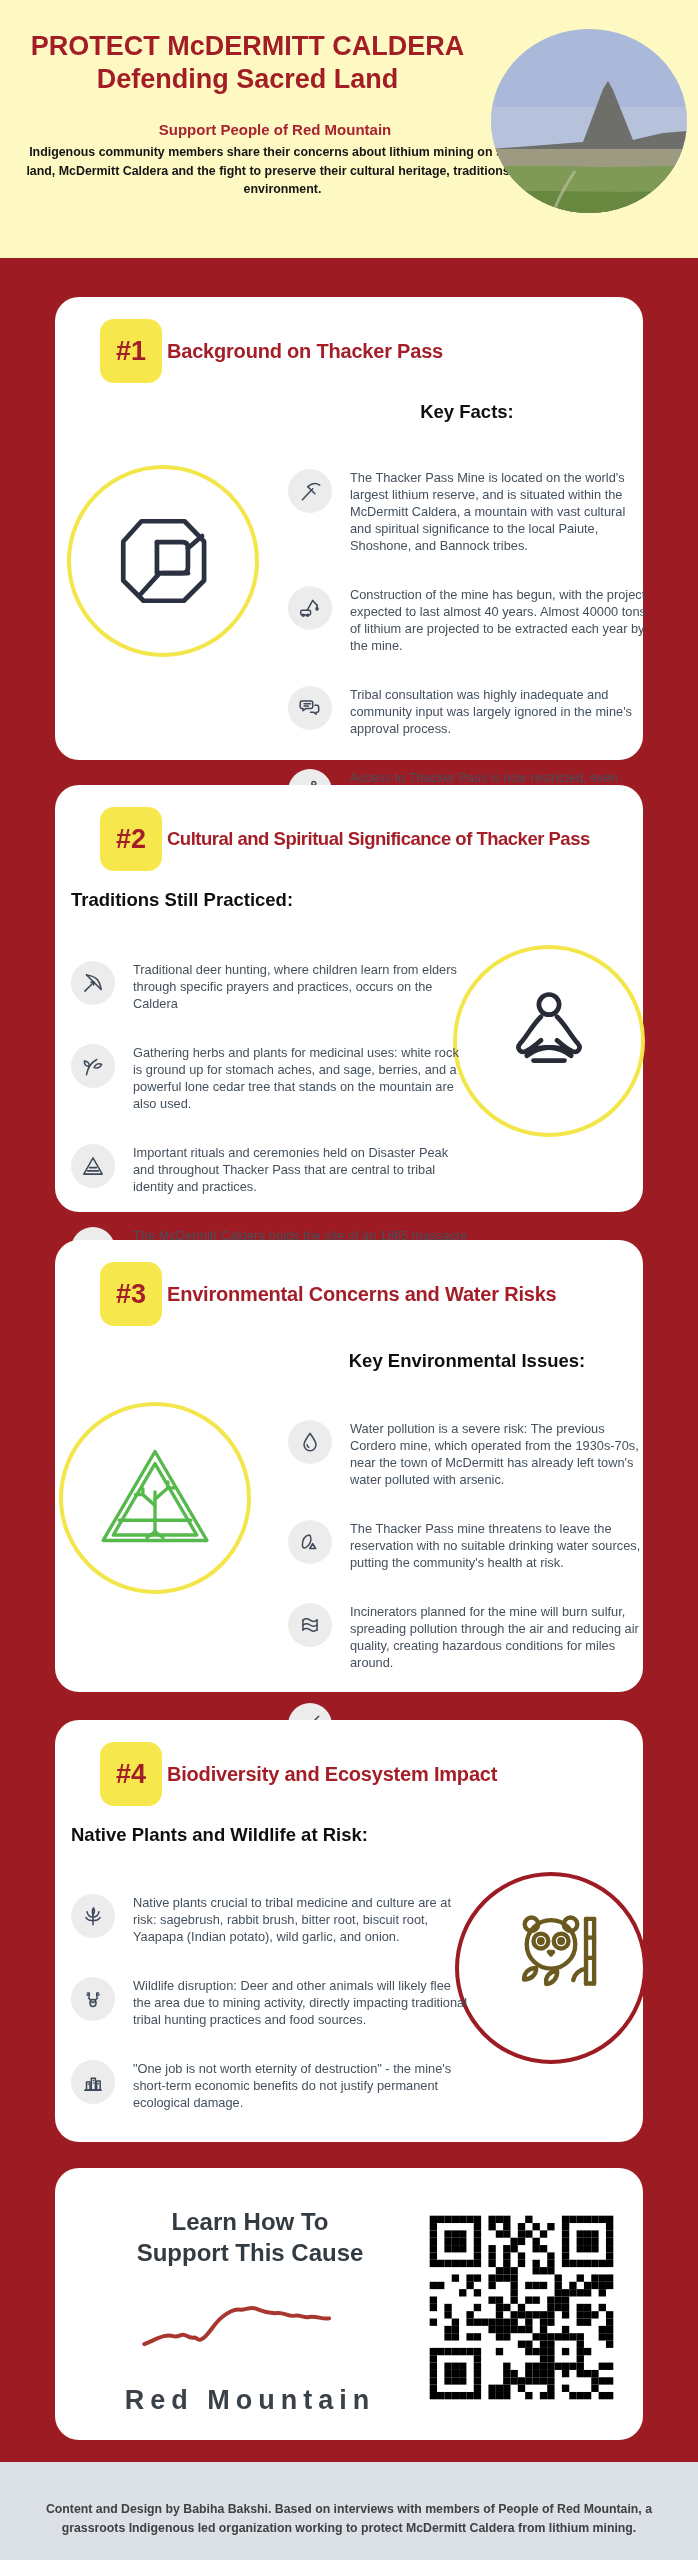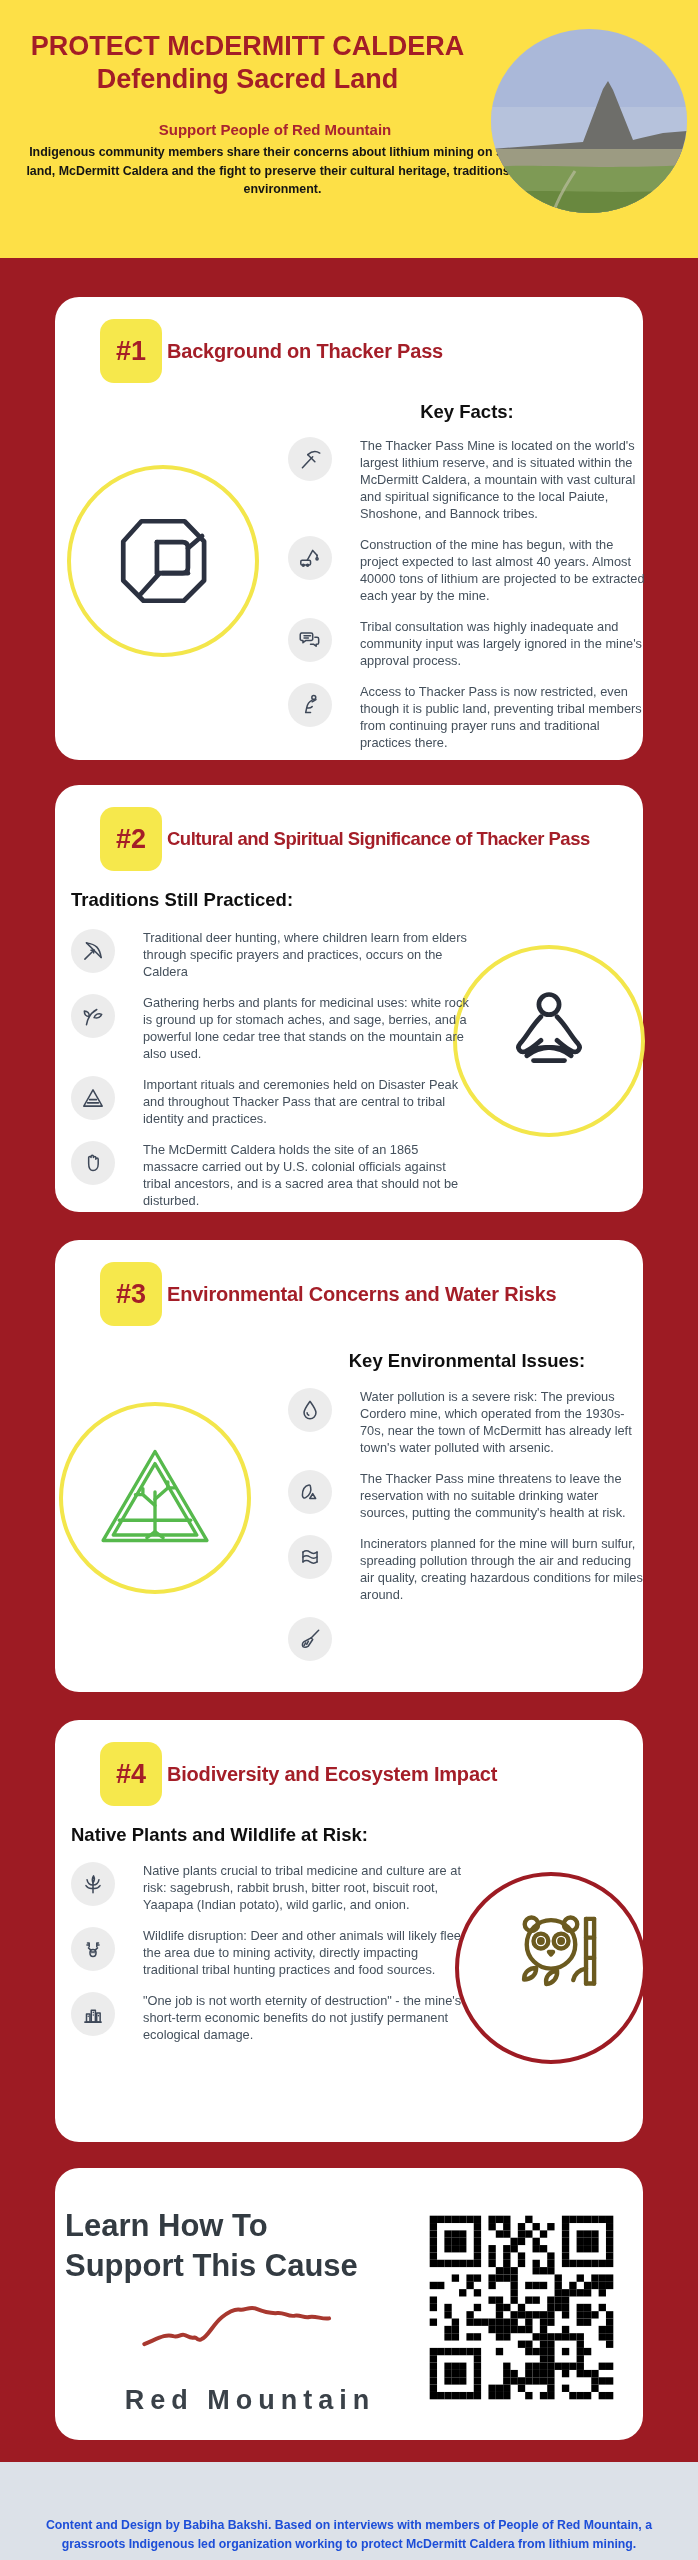--- a/index.html
+++ b/index.html
@@ -1,19 +1,19 @@
 <!DOCTYPE html>
 <html><head>
 <meta charset="utf-8">
 <style>
   html,body{margin:0;padding:0;}
   body{width:698px;height:2560px;position:relative;background:#ffffff;
        font-family:"Liberation Sans","DejaVu Sans",sans-serif;overflow:hidden;}
   
-  .header{position:absolute;left:0;top:0;width:698px;height:258px;background:#fde047;}
+  .header{position:absolute;left:0;top:0;width:698px;height:258px;background:#fef9c3;}
   .h-title{position:absolute;left:10px;top:30px;width:475px;text-align:center;
            color:#A31D27;font-weight:800;font-size:27px;line-height:1.22;}
   .h-sub{position:absolute;left:15px;top:121px;width:520px;text-align:center;
          color:#A92430;font-weight:800;font-size:15px;}
   .h-desc{position:absolute;left:25px;top:143px;width:515px;text-align:center;
           color:#141414;font-weight:700;font-size:12.4px;line-height:1.5;}
   .photo{position:absolute;left:491px;top:29px;width:196px;height:184px;border-radius:50%;
          overflow:hidden;}
   
   .band{position:absolute;left:0;top:258px;width:698px;height:2204px;background:#9D1B23;}
@@ -21,42 +21,42 @@
   .card{position:absolute;left:55px;width:588px;background:#fff;border-radius:24px;}
   .badge{position:absolute;left:45px;top:22px;width:62px;height:64px;border-radius:14px;
          background:#F6E84C;display:flex;align-items:center;justify-content:center;
          color:#A41E28;font-weight:800;font-size:27px;}
   .card-title{position:absolute;left:112px;top:22px;height:64px;right:10px;display:flex;
               align-items:center;color:#A41E28;font-weight:800;font-size:20px;letter-spacing:-.2px;
               white-space:nowrap;}
   .card-title.long{font-size:18.5px;letter-spacing:-.5px;}
   .sec-head{position:absolute;color:#0F0F0F;font-weight:800;font-size:18.5px;}
   .bullets{position:absolute;}
-  .bullet{display:flex;gap:28px;margin-bottom:14px;align-items:flex-start;}
+  .bullet{display:flex;gap:18px;margin-bottom:14px;align-items:flex-start;margin-top:32px;}
   .bicon{flex:0 0 44px;width:44px;height:44px;border-radius:50%;background:#ECECEC;
          display:flex;align-items:center;justify-content:center;}
   .bicon svg{width:26px;height:26px;stroke:#3E4858;fill:none;stroke-width:1.4;
              stroke-linecap:round;stroke-linejoin:round;}
   .bullet p{margin:0;font-size:12.8px;line-height:1.33;color:#44505C;}
   .w300 p{width:300px;} .w340 p{width:340px;}
   .feature{position:absolute;width:184px;height:184px;border-radius:50%;
            border:4px solid #F3E64B;display:flex;align-items:center;justify-content:center;}
   .feature svg{width:128px;height:128px;}
   .feature.redring{border-color:#9D1B23;}
   
-  .s-title{position:absolute;left:10px;top:38px;width:370px;
-           color:#333B42;font-weight:800;font-size:31px;line-height:1.3;}
+  .s-title{position:absolute;left:10px;top:38px;width:370px;text-align:center;
+           color:#333B42;font-weight:800;font-size:24px;line-height:1.3;}
   .ridge{position:absolute;left:18px;top:118px;width:330px;height:66px;}
   .org{position:absolute;left:10px;width:370px;text-align:center;color:#3A4148;
        font-weight:800;font-size:27px;letter-spacing:6px;}
   .qr{position:absolute;left:360px;top:33px;width:213px;height:213px;}
   
   .footer{position:absolute;left:0;top:2462px;width:698px;height:98px;background:#DCE1E8;}
-  .footer p{margin:16px;padding-top:38px;width:620px;margin-left:39px;text-align:center;
-            color:#1d4ed8;font-weight:700;font-size:12.3px;line-height:1.55;}
+  .footer p{margin:0;padding-top:38px;width:620px;margin-left:39px;text-align:center;
+            color:#404040;font-weight:700;font-size:12.3px;line-height:1.55;}
 </style>
 </head>
 <body>
 
 <div class="header">
   <div class="h-title">
     <div>PROTECT McDERMITT CALDERA</div>
     <div>Defending Sacred Land</div>
   </div>
   <div class="h-sub">Support People of Red Mountain</div>

